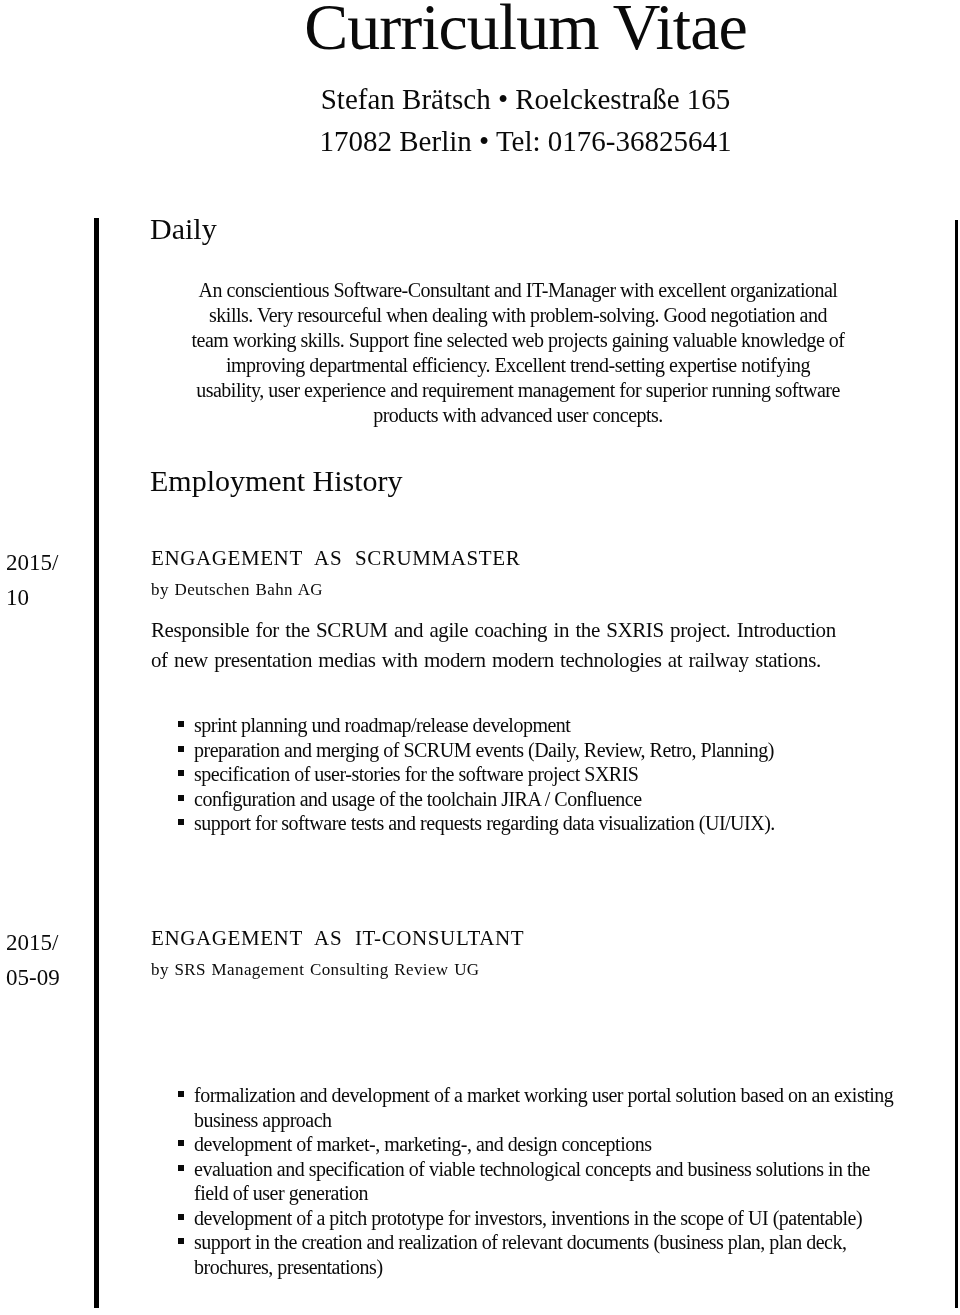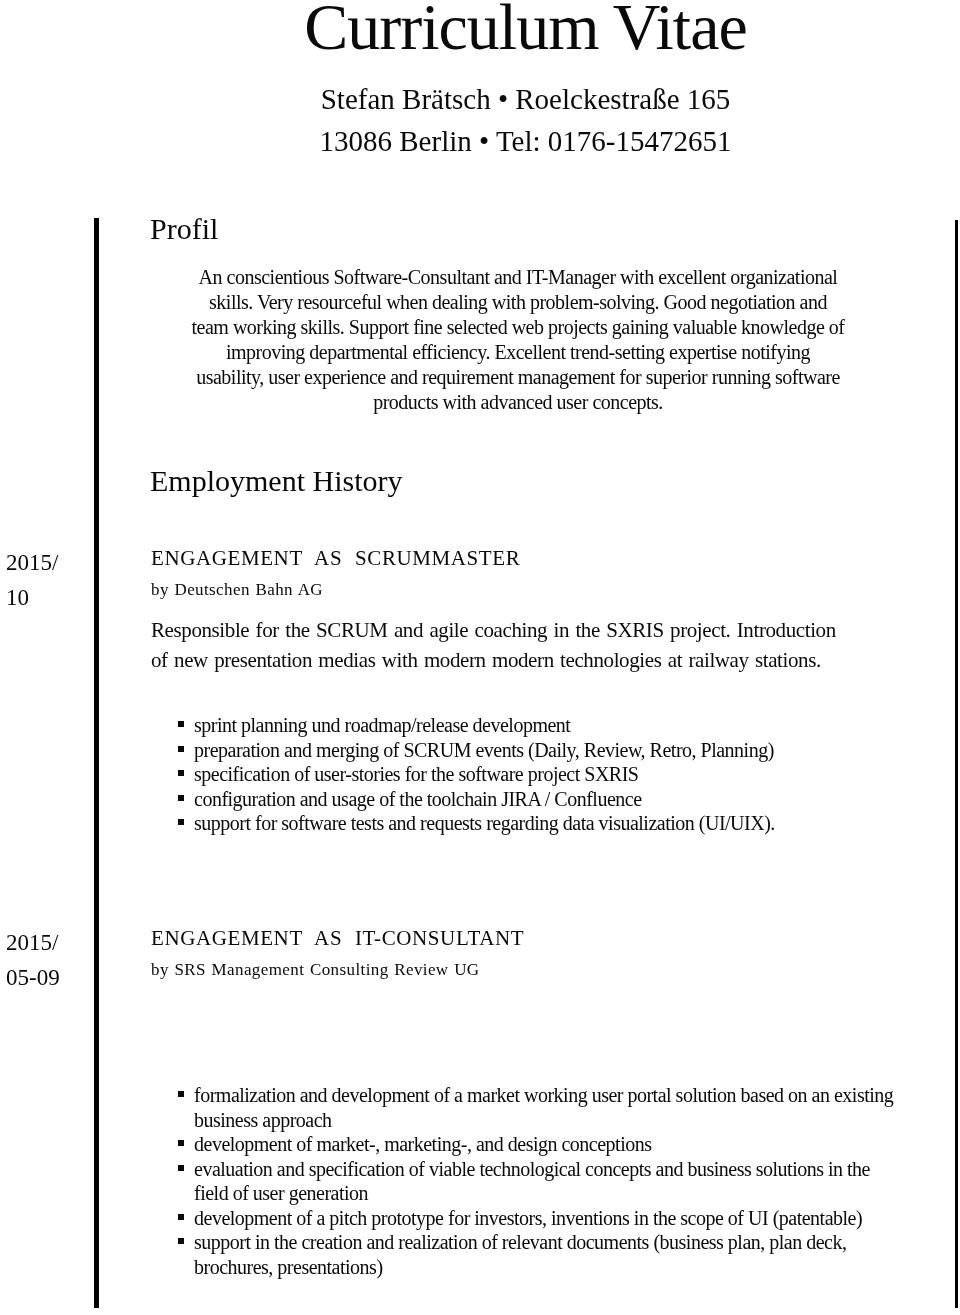--- a/index.html
+++ b/index.html
@@ -38,21 +38,21 @@
   .h-section{
     left:150px;
     font-size:30px;line-height:34px;
     white-space:pre;
   }
   .h-profil{top:212px;}
   .h-employment{top:464px;}
 
   
   .profil-para{
-    left:100px;top:265px;width:836px;
+    left:100px;top:278px;width:836px;
     font-size:20px;line-height:25px;
     text-align:center;
     letter-spacing:-0.5px;
     white-space:pre-line;
   }
 
   
   .entry{left:0;width:960px;}
   .entry.e1{top:545px;height:340px;}
   .entry.e2{top:925px;height:345px;}
@@ -102,26 +102,26 @@
   }
   .btxt{flex:1;white-space:pre-line;}
 </style>
 </head>
 <body>
 
 <div class="page">
 
   <div class="abs title">Curriculum Vitae</div>
   <div class="abs contact l1">Stefan Brätsch • Roelckestraße 165</div>
-  <div class="abs contact l2">13086 Berlin • Tel: 0176-15472651</div>
+  <div class="abs contact l2">17082 Berlin • Tel: 0176-36825641</div>
 
   <div class="abs rule-left"></div>
   <div class="abs rule-right"></div>
 
-  <div class="abs h-section h-profil">Profil</div>
+  <div class="abs h-section h-profil">Daily</div>
   <div class="abs profil-para">An conscientious Software-Consultant and IT-Manager with excellent organizational
 skills. Very resourceful when dealing with problem-solving. Good negotiation and
 team working skills. Support fine selected web projects gaining valuable knowledge of
 improving departmental efficiency. Excellent trend-setting expertise notifying
 usability, user experience and requirement management for superior running software
 products with advanced user concepts.</div>
 
   <div class="abs h-section h-employment">Employment History</div>
 
   <div class="abs entry e1">

